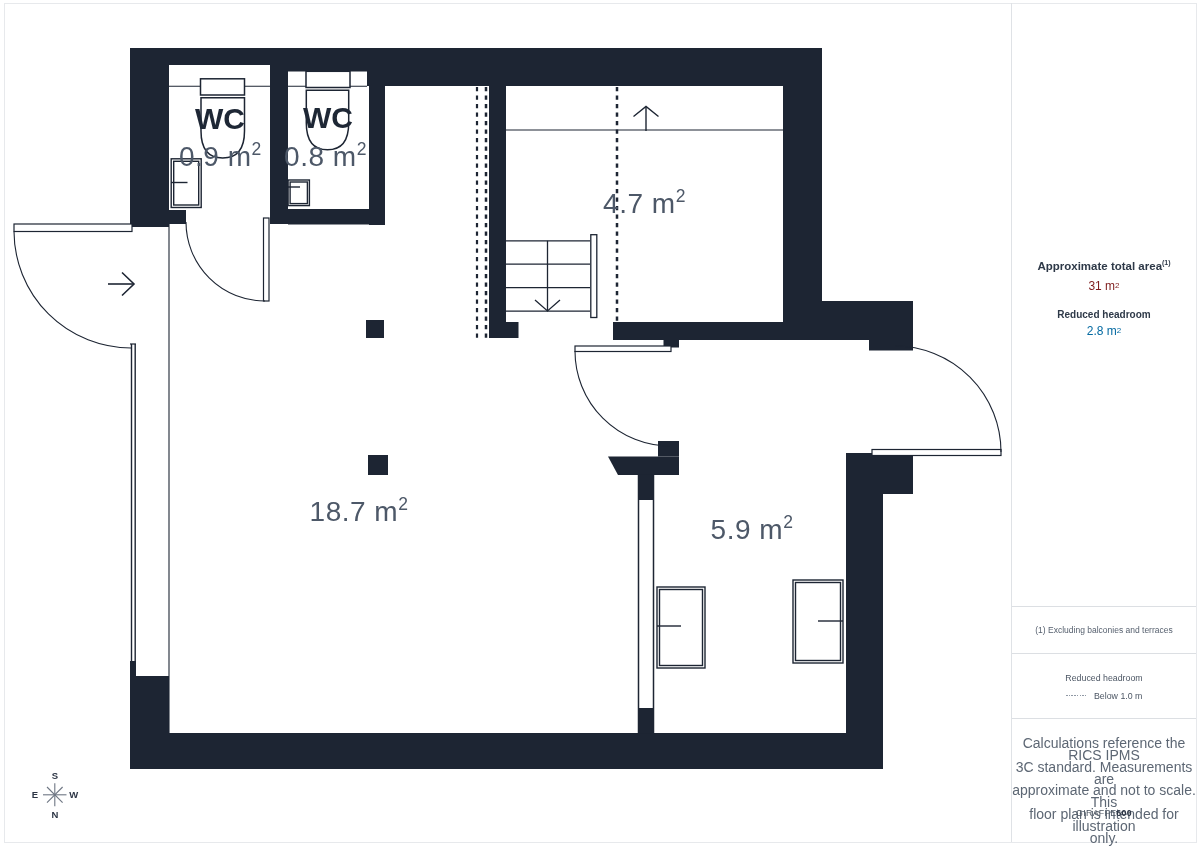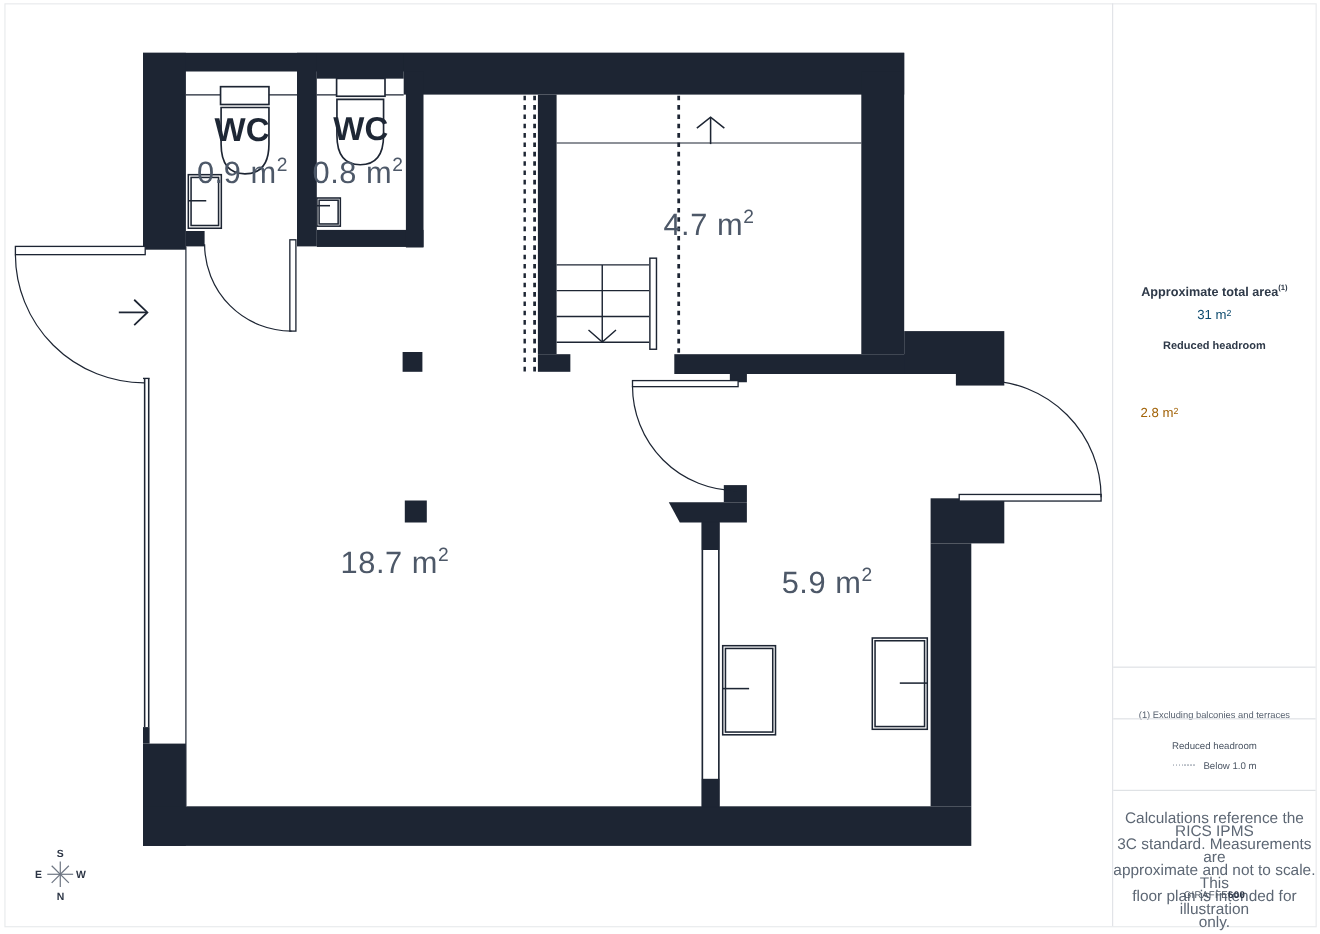--- a/index.html
+++ b/index.html
@@ -187,27 +187,27 @@
 </g>
 <g font-family="Liberation Sans, sans-serif" font-size="9.5" font-weight="bold" fill="#2c3545" text-anchor="middle">
   <text x="54.8" y="779">S</text>
   <text x="35" y="798.3">E</text>
   <text x="73.7" y="798.3">W</text>
   <text x="55" y="818">N</text>
 </g>
 </svg>
 
 <div class="abs ctr" style="left:1012px;top:258.5px;width:184px;font-size:11.5px;font-weight:bold;color:#2e3948;">Approximate total area<sup style="font-size:7px;">(1)</sup></div>
-<div class="abs ctr" style="left:1012px;top:279px;width:184px;font-size:12px;color:#0c4a6e;">31 m<span style="font-size:8px;vertical-align:2.5px;">2</span></div>
+<div class="abs ctr" style="left:1012px;top:279px;width:184px;font-size:12px;color:#7f1d1d;">31 m<span style="font-size:8px;vertical-align:2.5px;">2</span></div>
 <div class="abs ctr" style="left:1012px;top:308.5px;width:184px;font-size:10px;font-weight:bold;color:#2e3948;">Reduced headroom</div>
-<div class="abs ctr" style="left:962px;top:323.5px;width:184px;font-size:12px;color:#a16207;margin-top:44px;">2.8 m<span style="font-size:8px;vertical-align:2.5px;">2</span></div>
+<div class="abs ctr" style="left:1012px;top:323.5px;width:184px;font-size:12px;color:#0369a1;">2.8 m<span style="font-size:8px;vertical-align:2.5px;">2</span></div>
 
 <div class="abs" style="left:1012px;top:606px;width:184px;height:1px;background:#dcdfe3;"></div>
 
-<div class="abs ctr" style="left:1012px;top:625px;width:184px;font-size:8.5px;color:#57616f;margin-top:20px;">(1) Excluding balconies and terraces</div>
+<div class="abs ctr" style="left:1012px;top:625px;width:184px;font-size:8.5px;color:#57616f;">(1) Excluding balconies and terraces</div>
 
 <div class="abs" style="left:1012px;top:653px;width:184px;height:1px;background:#dcdfe3;"></div>
 
 <div class="abs ctr" style="left:1012px;top:673px;width:184px;font-size:8.8px;color:#4c5664;">Reduced headroom</div>
 
 <div class="abs" style="left:1066px;top:694.5px;width:21px;height:1.6px;background:repeating-linear-gradient(90deg,#9099a5 0 1.5px,transparent 1.5px 2.7px);"></div>
 <div class="abs" style="left:1094px;top:691px;font-size:8.8px;color:#4c5664;">Below 1.0 m</div>
 
 <div class="abs" style="left:1012px;top:717.5px;width:184px;height:1px;background:#dcdfe3;"></div>
 

